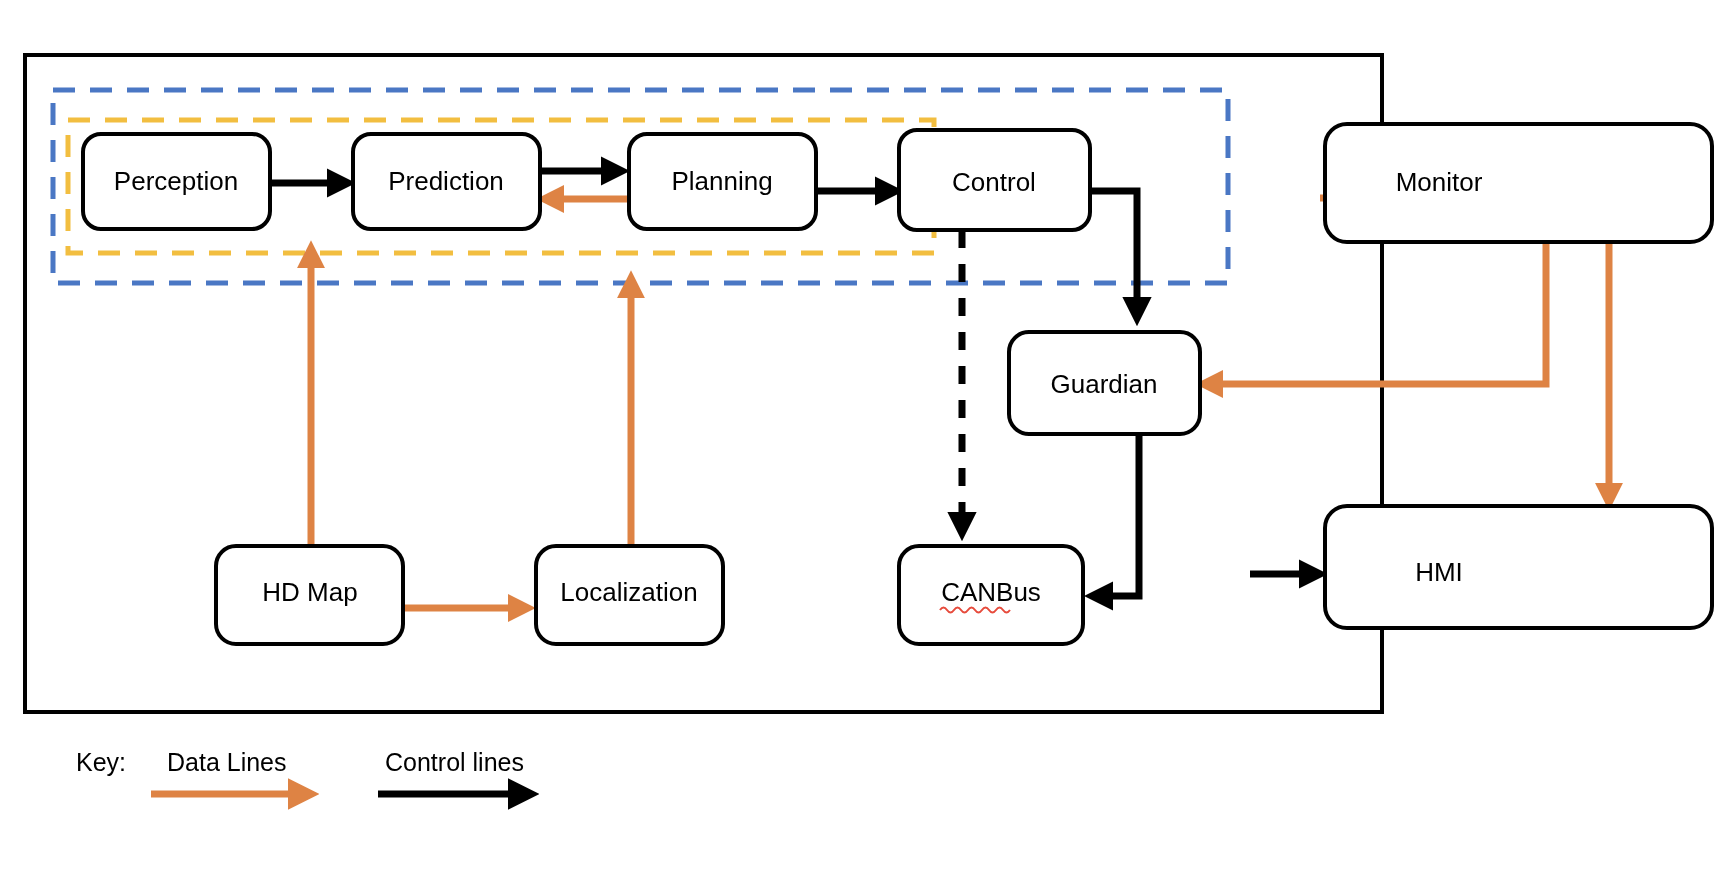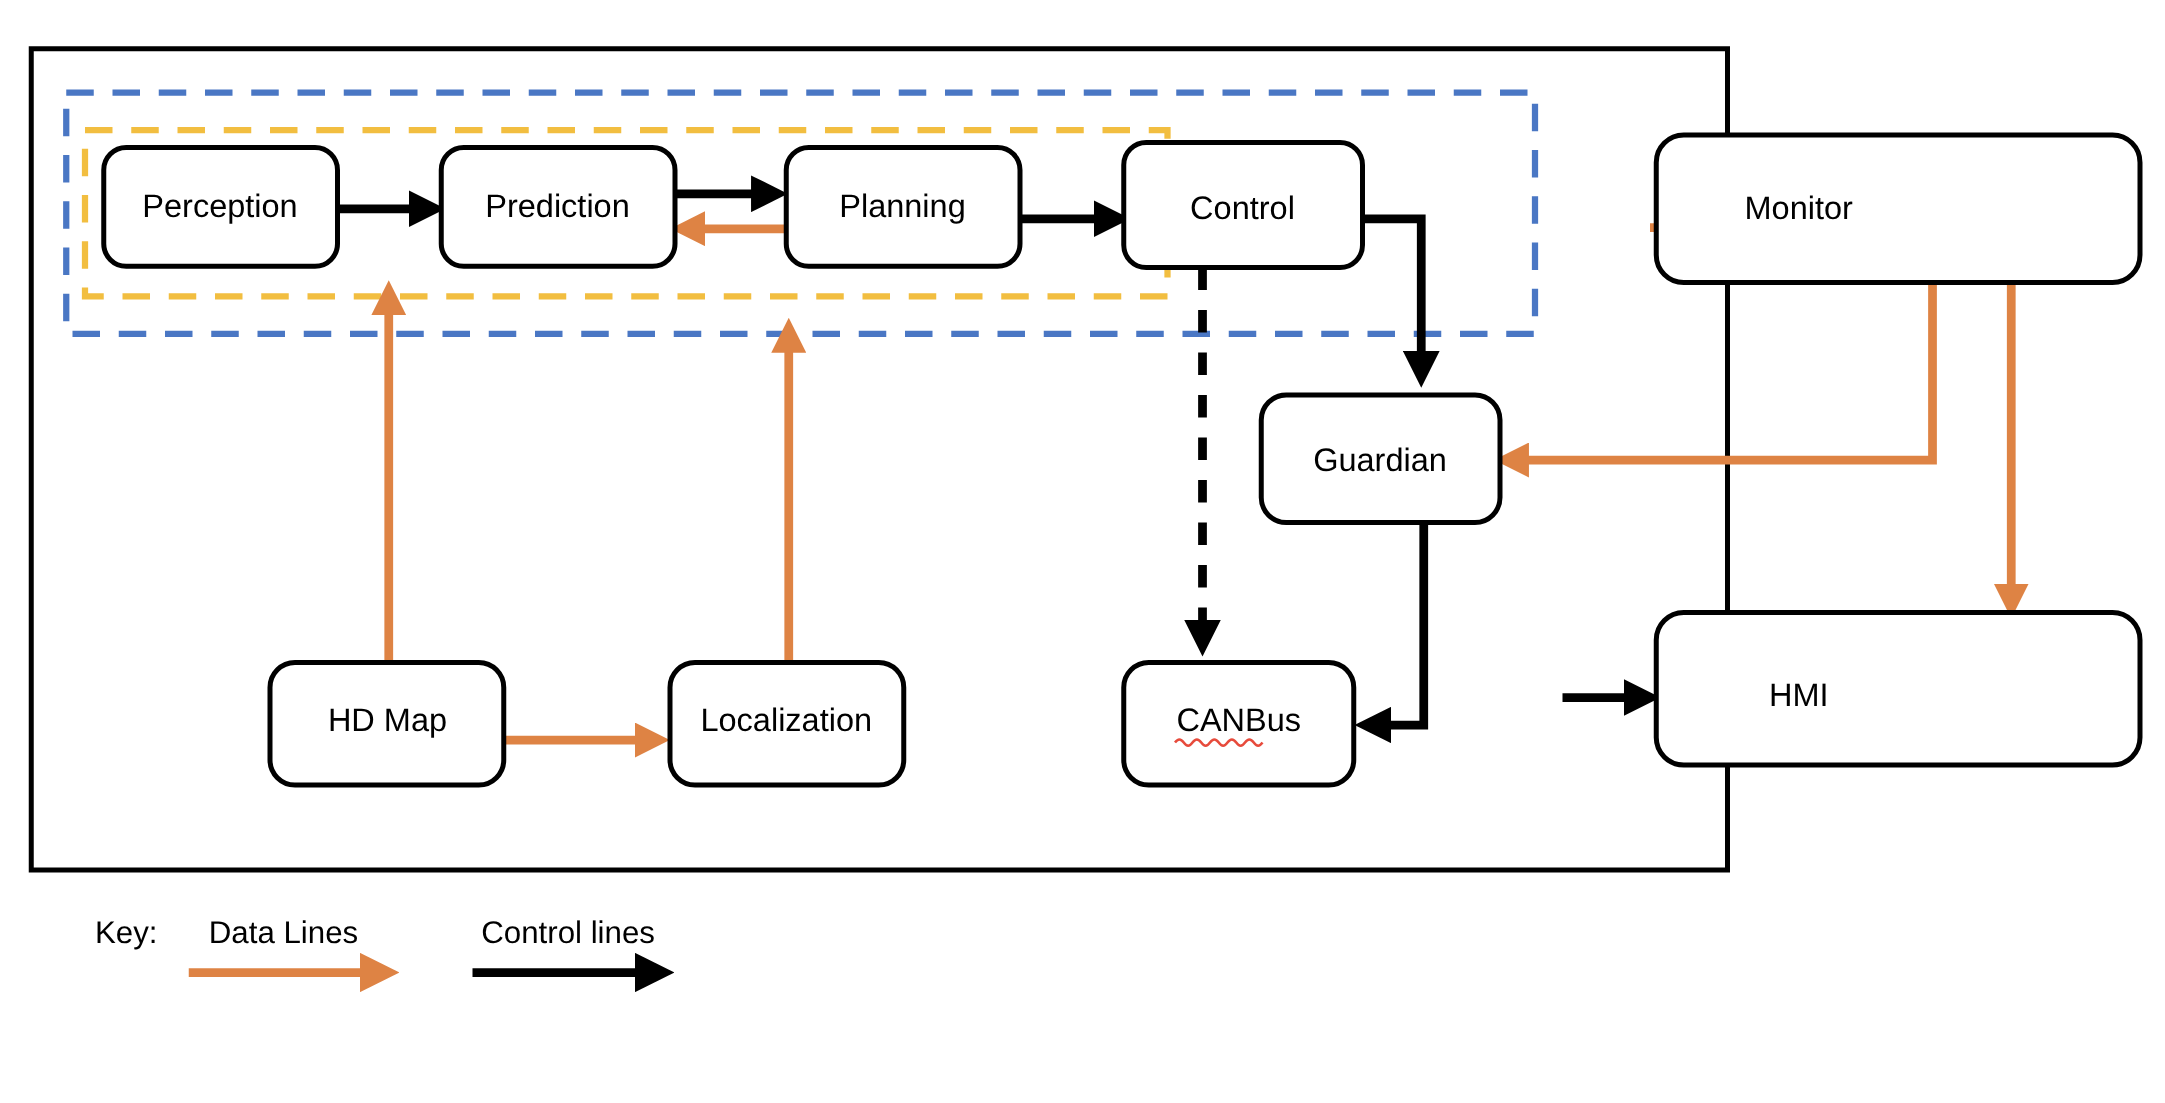--- a/index.html
+++ b/index.html
@@ -9,21 +9,21 @@
   }
   body {
     width: 1732px;
     height: 882px;
     font-family: "Liberation Sans", sans-serif;
     position: relative;
     overflow: hidden;
   }
   #stage {
     position: absolute;
-    left: 0; top: 0;
+    left: 0; top: 16px;
     width: 1732px;
     height: 641px;
   }
   svg#diagram {
     position: absolute;
     left: 0; top: 0;
     width: 1732px;
     height: 882px;
   }
   .node-label {

